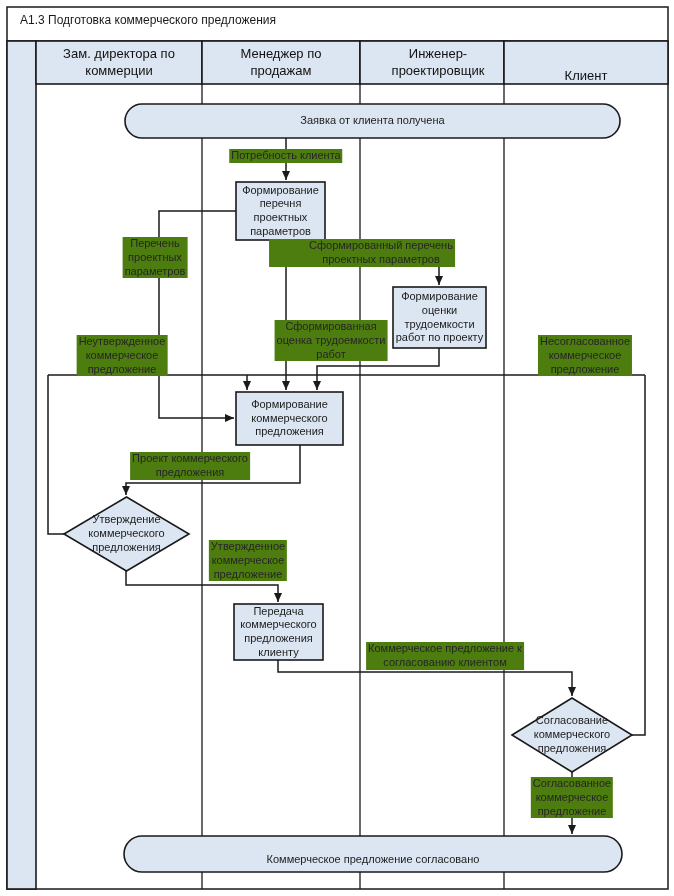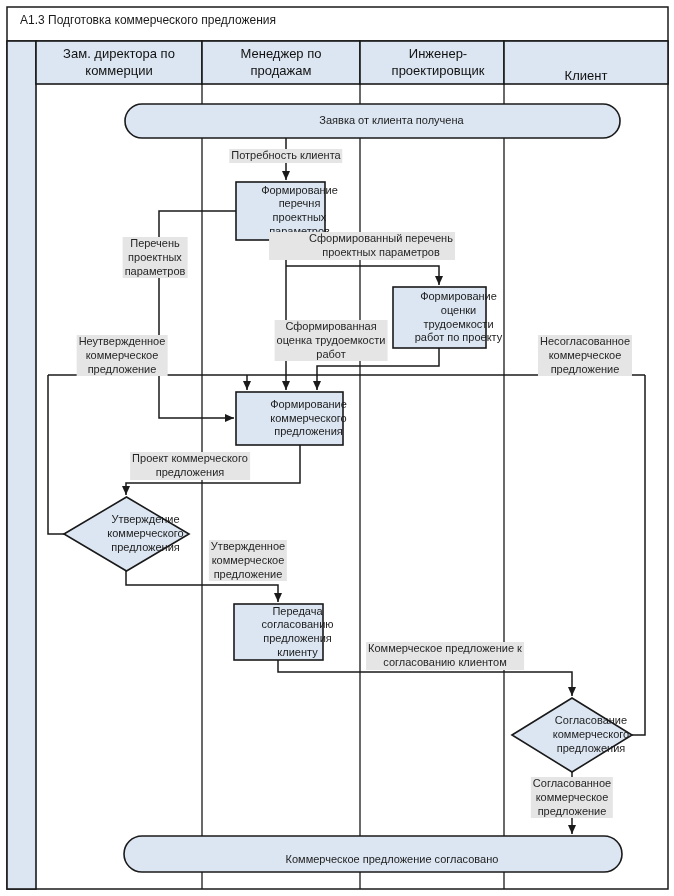--- a/index.html
+++ b/index.html
@@ -3,22 +3,22 @@
 <meta charset="utf-8">
 <style>
   html,body{margin:0;padding:0;background:#ffffff;}
   #stage{
     position:relative;width:674px;height:896px;background:#ffffff;
     font-family:"Liberation Sans",sans-serif;color:#1a1a1a;overflow:hidden;
   }
   #wires{position:absolute;left:0;top:0;z-index:1;}
   .txt{position:absolute;z-index:2;white-space:pre-line;text-align:center;
        font-size:11px;line-height:1.25;color:#1c1c1c;}
-  .node-txt{display:flex;align-items:center;justify-content:center;padding-left:19px;}
-  .edge-lbl{transform:translateX(-50%);background:#e5e5e5;padding:0 2px;color:#262626;}
+  .node-txt{display:flex;align-items:center;justify-content:center;}
+  .edge-lbl{transform:translateX(-50%);background:#4d7c0f;padding:0 2px;color:#262626;}
   .hdr{display:flex;align-items:center;justify-content:center;
        font-size:13px;line-height:1.3;color:#111;}
   .title-txt{font-size:12px;text-align:left;white-space:nowrap;color:#1a1a1a;margin-left:8px;}
   .nfill{fill:#dce6f2;}
   svg .wire{fill:none;stroke:#1a1a1a;stroke-width:1.5;}
   svg .frame{fill:none;stroke:#1a1a1a;stroke-width:1.5;}
   svg .shape{stroke:#1a1a1a;stroke-width:1.6;}
   svg .lane-line{stroke:#1a1a1a;stroke-width:1.3;}
 </style>
 </head>
@@ -86,36 +86,36 @@
 проектных
 параметров</div>
   <div class="txt node-txt" style="left:393px;top:287px;width:93px;height:61px;">Формирование
 оценки
 трудоемкости
 работ по проекту</div>
   <div class="txt node-txt" style="left:236px;top:392px;width:107px;height:53px;">Формирование
 коммерческого
 предложения</div>
   <div class="txt node-txt" style="left:234px;top:604px;width:89px;height:56px;">Передача
-согласованию
+коммерческого
 предложения
 клиенту</div>
   <div class="txt node-txt" style="left:64px;top:497px;width:125px;height:74px;">Утверждение
 коммерческого
 предложения</div>
   <div class="txt node-txt" style="left:512px;top:698px;width:120px;height:74px;">Согласование
 коммерческого
 предложения</div>
   <div class="txt node-txt" style="left:124px;top:836px;width:498px;height:48px;">Коммерческое предложение согласовано</div>
 
   <div class="txt edge-lbl" style="left:286px;top:149px;">Потребность клиента</div>
   <div class="txt edge-lbl" style="left:155px;top:237px;">Перечень
 проектных
 параметров</div>
-  <div class="txt edge-lbl" style="left:362px;top:232px;padding-left:40px;">Сформированный перечень
+  <div class="txt edge-lbl" style="left:362px;top:239px;padding-left:40px;">Сформированный перечень
 проектных параметров</div>
   <div class="txt edge-lbl" style="left:331px;top:320px;">Сформированная
 оценка трудоемкости
 работ</div>
   <div class="txt edge-lbl" style="left:122px;top:335px;">Неутвержденное
 коммерческое
 предложение</div>
   <div class="txt edge-lbl" style="left:585px;top:335px;">Несогласованное
 коммерческое
 предложение</div>

